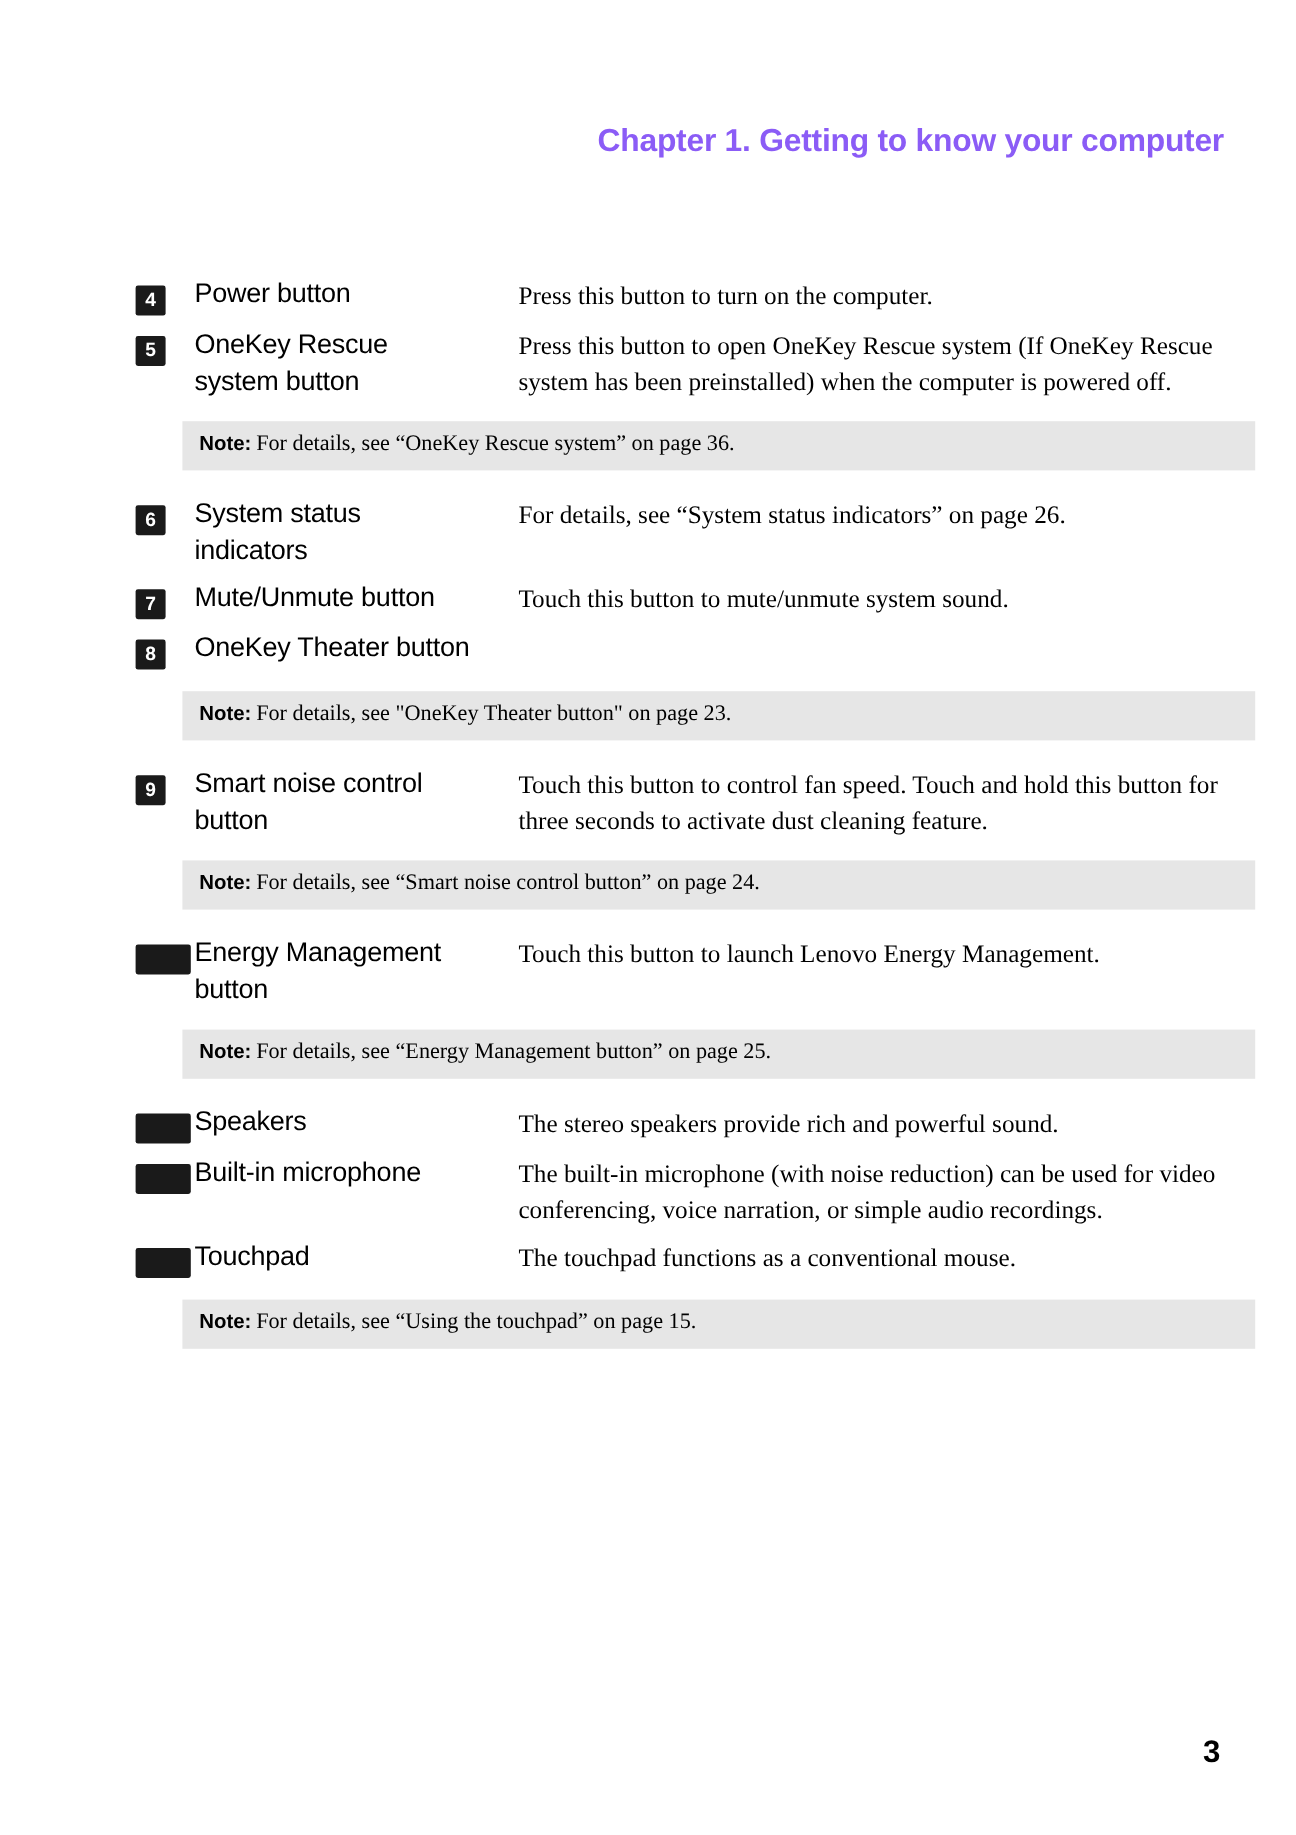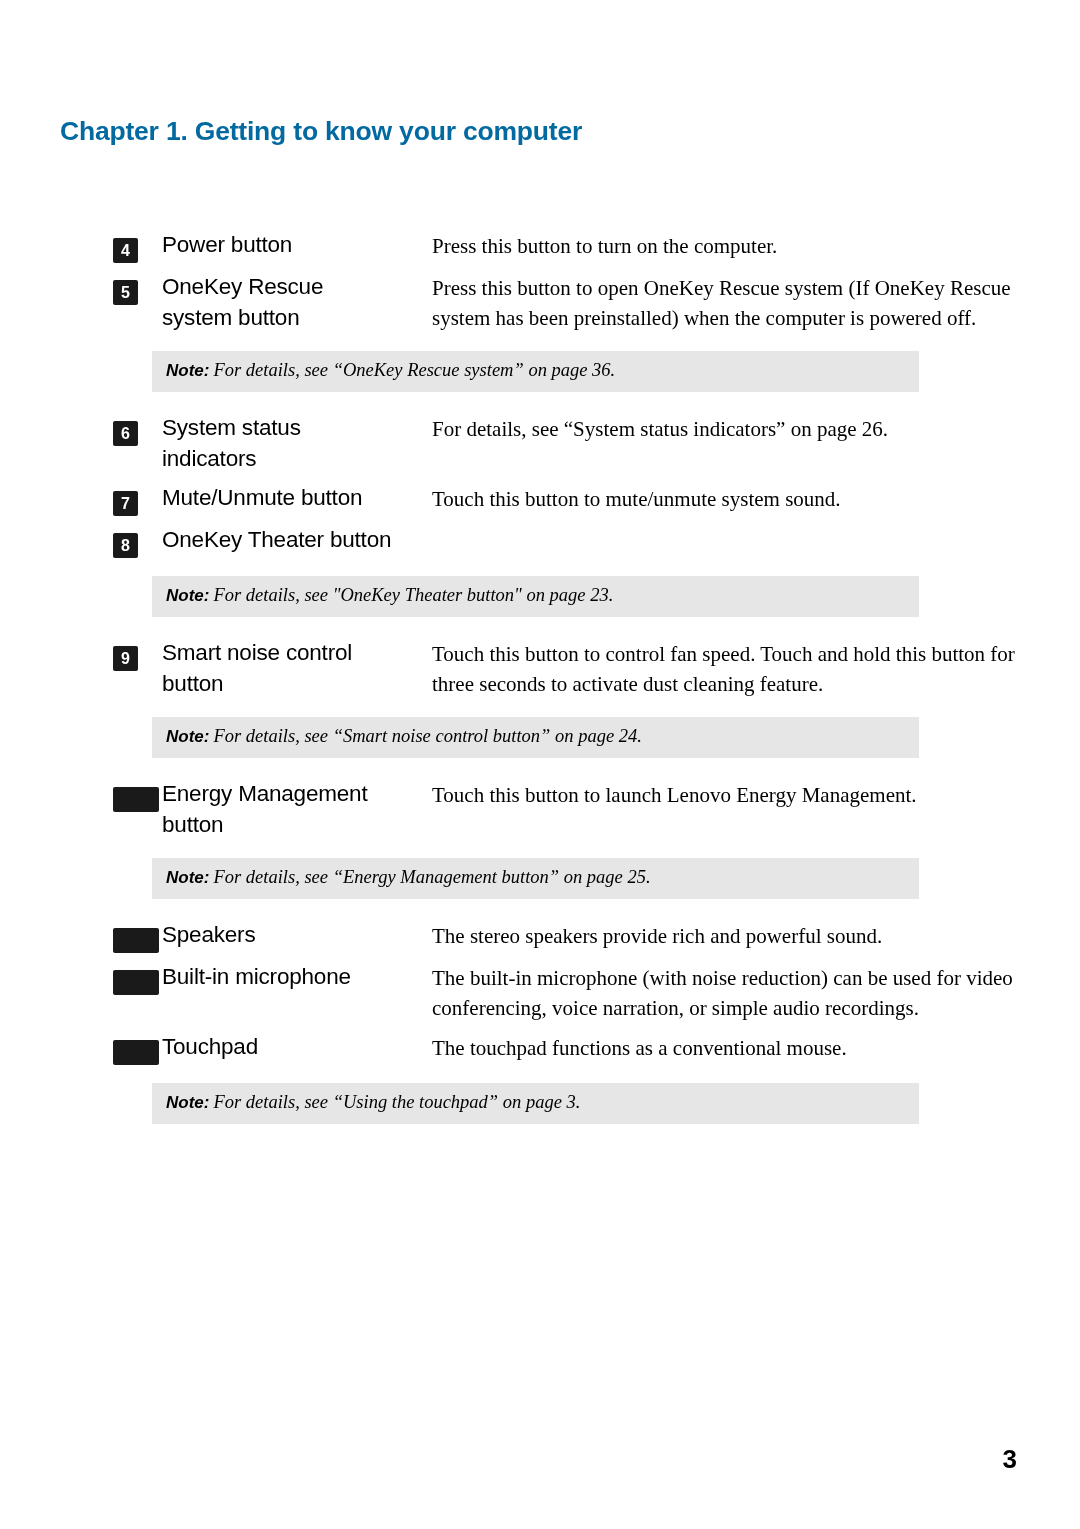--- a/index.html
+++ b/index.html
@@ -17,28 +17,29 @@
   }
 
   .page {
     position: absolute;
     inset: 0;
   }
 
   
   .chapter-header {
     position: absolute;
-    top: 116px;
+    top: 102px;
     left: 60px;
     right: 60px;
+    text-align: right;
     font-family: "Liberation Sans", sans-serif;
     font-weight: bold;
     font-size: 26.5px;
     letter-spacing: -0.2px;
-    color: #0369a1;
+    color: #8b5cf6;
     white-space: nowrap;
   }
 
   
   .content {
     position: absolute;
     top: 229px;
     left: 113px;
     width: 907px;
   }
@@ -97,26 +98,25 @@
     color: #000;
     padding-top: 2px;
     margin-left: 32px;
   }
 
   
   .note-band {
     background: #e6e6e6;
     margin-left: 39px;
     margin-right: 0;
-    width: 767px;
+    width: 894px;
     box-sizing: border-box;
     padding: 6px 14px 8px 14px;
     margin-top: 10px;
     margin-bottom: 20px;
-    font-style: italic;
   }
   .note-band .note-label {
     font-family: "Liberation Sans", sans-serif;
     font-weight: bold;
     font-size: 17px;
   }
   .note-band .note-text {
     font-family: "Liberation Serif", serif;
     font-size: 18.5px;
     line-height: 26px;
@@ -251,21 +251,21 @@
       <div class="badge-cell">
         <span class="badge two-digit">13</span>
       </div>
       <div class="label-cell">Touchpad</div>
       <div class="desc-cell">The touchpad functions as a conventional mouse.</div>
     </div>
 
     <div class="note-band">
       <span class="note-line">
         <span class="note-label">Note:</span>
-        <span class="note-text">For details, see “Using the touchpad” on page 3.</span>
+        <span class="note-text">For details, see “Using the touchpad” on page 15.</span>
       </span>
     </div>
 
   </div>
 
   <div class="page-number">3</div>
 
 </div>
 
 </body></html>

